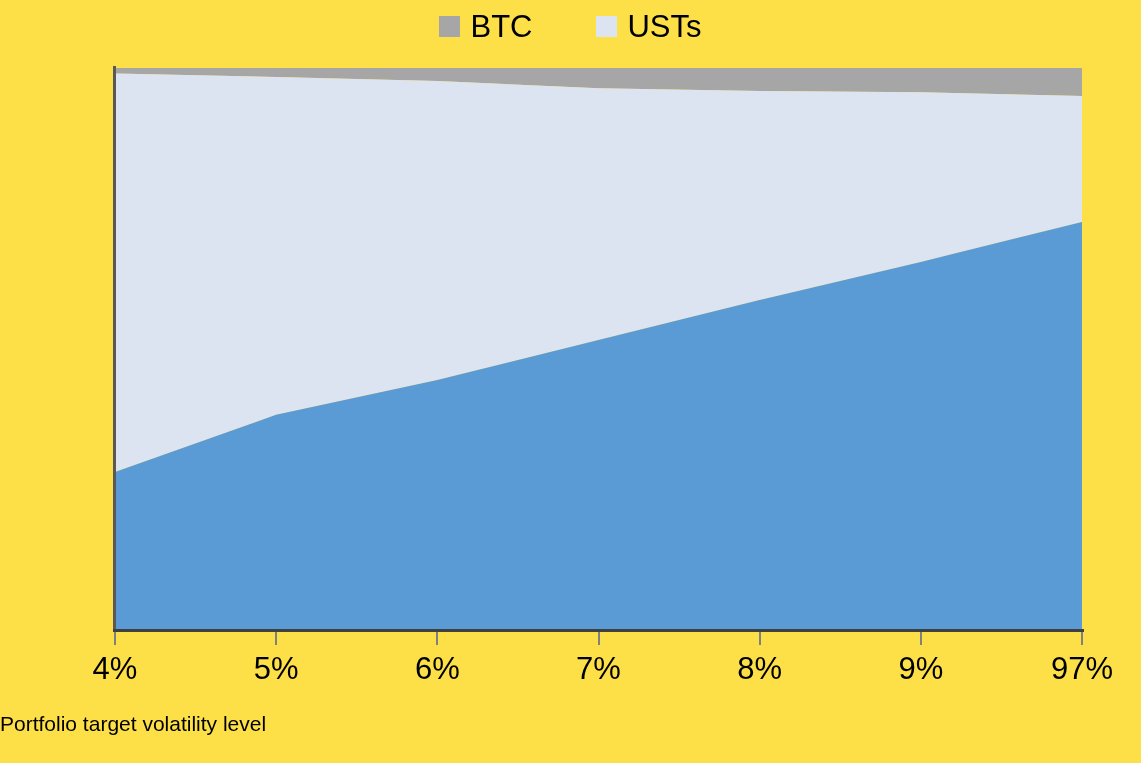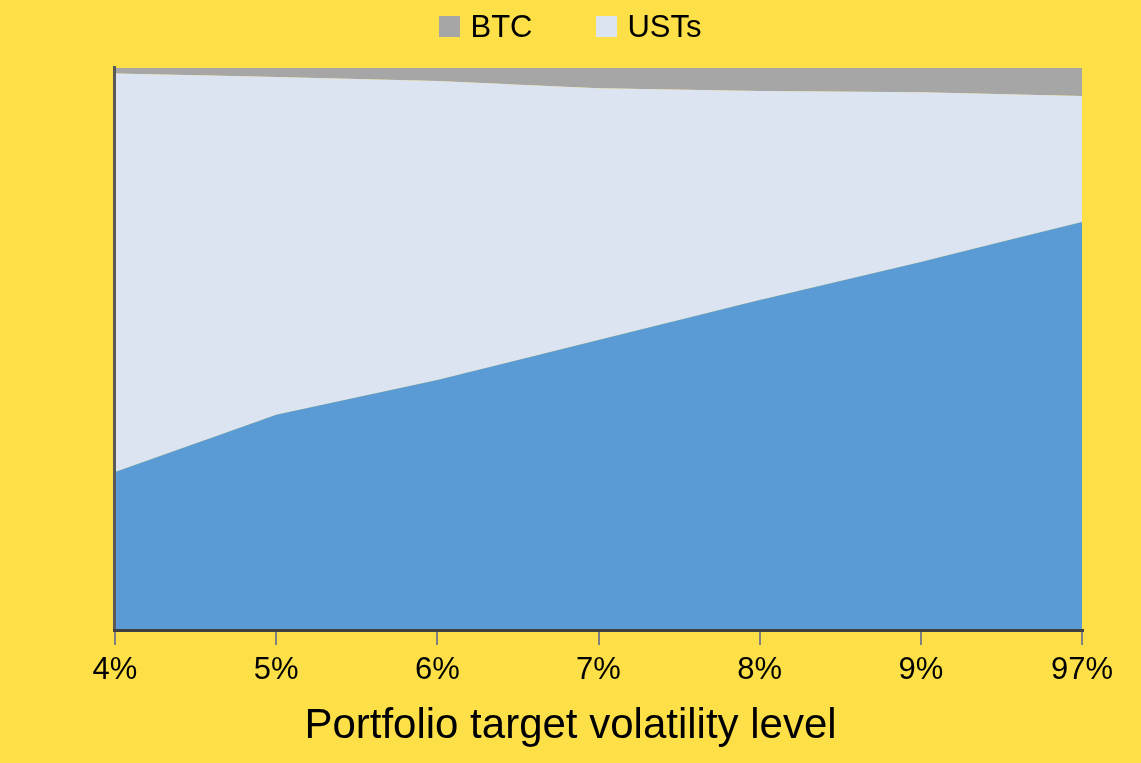--- a/index.html
+++ b/index.html
@@ -121,22 +121,22 @@
     color: #000000;
     white-space: nowrap;
     transform: translateX(-50%);
   }
 
   #x-axis-title {
     position: absolute;
     left: 0;
     top: 706px;
     width: 1141px;
-    text-align: center;
-    font-size: 42px;
+    text-align: left;
+    font-size: 21px;
     line-height: 35px;
     color: #000000;
   }
 </style>
 </head>
 <body>
 
 <div id="chart-root">
 
   <div id="legend">

